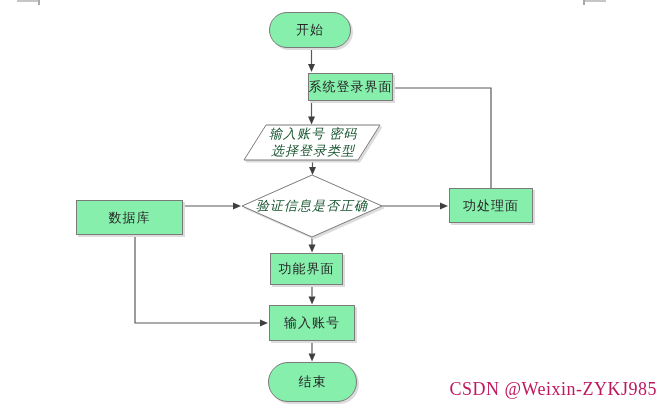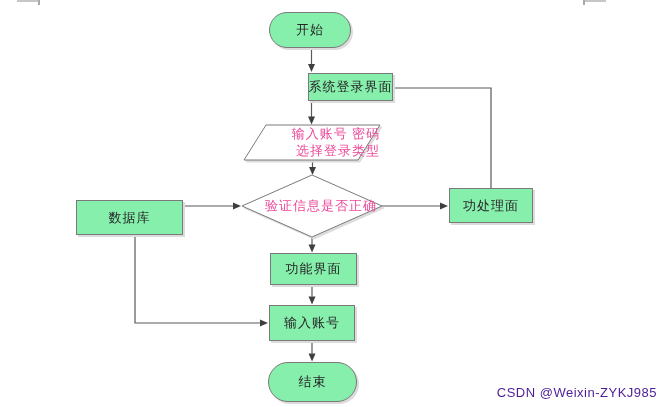--- a/index.html
+++ b/index.html
@@ -18,37 +18,37 @@
     position:absolute;box-sizing:border-box;
     background:#86efac;border:1px solid #7a7a7a;
     display:flex;align-items:center;justify-content:center;
     font-size:13px;color:#262626;letter-spacing:1px;
     box-shadow:2px 2px 0 #dcdcdc;
     white-space:nowrap;
   }
   .terminator{border-radius:18px;}
   .overlay-label{
     position:absolute;box-sizing:border-box;
-    display:flex;flex-direction:column;align-items:flex-end;justify-content:center;
-    font-size:13px;color:#ec4899;letter-spacing:1px;line-height:1.25;
-    white-space:nowrap;background:transparent;
+    display:flex;flex-direction:column;align-items:center;justify-content:center;
+    font-size:13px;color:#14532d;letter-spacing:1px;line-height:1.25;
+    white-space:nowrap;background:transparent;font-style:italic;
   }
   .node-start{left:269px;top:12px;width:82px;height:36px;}
   .node-login{left:268px;top:73px;width:85px;height:28px;margin-left:40px;}
   .node-database{left:76px;top:188px;width:107px;height:35px;margin-top:12px;}
   .node-error{left:449px;top:188px;width:84px;height:35px;}
-  .node-function{left:270px;top:253px;width:87px;height:32px;}
+  .node-function{left:270px;top:253px;width:73px;height:32px;}
   .node-handle{left:269px;top:305px;width:86px;height:36px;}
   .node-end{left:268px;top:362px;width:89px;height:40px;border-radius:20px;justify-content:center;}
   .label-input{left:246px;top:125px;width:134px;height:35px;}
   .label-verify{left:247px;top:198px;width:130px;height:16px;}
   .watermark{
     position:absolute;right:5px;bottom:7px;
-    font-family:Liberation Sans, sans-serif;
-    font-size:13px;color:#4c1d95;letter-spacing:0.5px;
+    font-family:Liberation Serif, serif;
+    font-size:18px;color:#be185d;letter-spacing:0.5px;
   }
   .artifact{position:absolute;background:#c6c6c6;}
   .artifact-tick{position:absolute;background:#a9a9a9;}
 </style>
 </head>
 <body>
 
 <div class="canvas">
 
   <svg class="edges-svg" viewBox="0 0 662 407">

